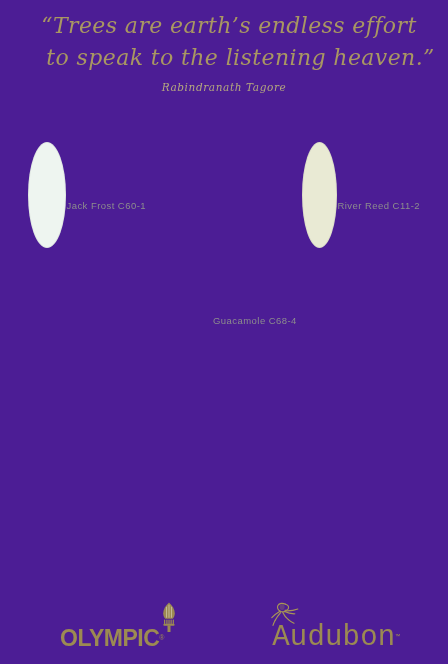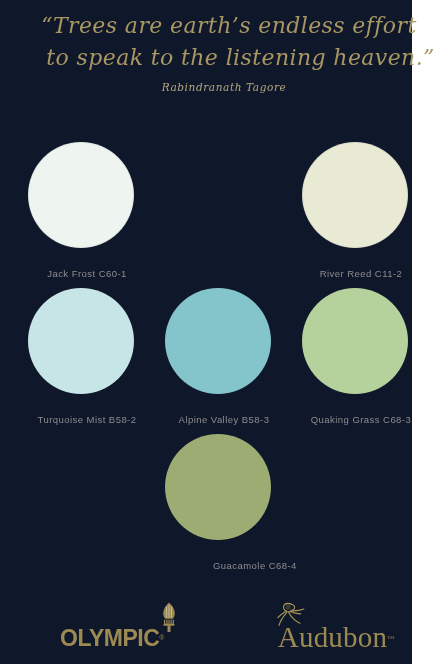--- a/index.html
+++ b/index.html
@@ -9,24 +9,24 @@
   }
   body {
     width: 448px;
     height: 664px;
     overflow: hidden;
     font-family: "Liberation Sans", sans-serif;
     position: relative;
   }
 
   .page {
-    width: 412px;
+    width: 448px;
     height: 664px;
     position: relative;
-    background: #0f172a;
+    background: #4c1d95;
     box-sizing: border-box;
   }
 
   
   .quote-block {
     position: absolute;
     top: 10px;
     left: 0;
     width: 448px;
     text-align: center;
@@ -62,21 +62,22 @@
     display: flex;
     justify-content: center;
     margin-bottom: 9px;
   }
   .swatch-row.cols-3 { justify-content: space-between; padding: 0 28px; }
   .swatch-row.cols-2 { justify-content: center; gap: 28px; }
 
   .swatch-cell {
     width: 118px;
     display: flex;
-    flex-direction: column;
+    flex-direction: row;
+    align-items: center;
   }
   .swatch-circle {
     width: 106px;
     height: 106px;
     border-radius: 50%;
     box-sizing: border-box;
   }
   .swatch-circle.pale { border: 1px solid rgba(0,0,0,0.055); }
   .swatch-label {
     margin-top: 20px;
@@ -141,21 +142,21 @@
     display: flex;
     align-items: flex-end;
     justify-content: center;
   }
   .audubon-inner {
     position: relative;
     display: inline-block;
     padding-bottom: 4px;
   }
   .audubon-word {
-    font-family: Liberation Serif, serif;
+    font-family: Liberation Mono, monospace;
     font-size: 29px;
     color: #9c8a52;
     line-height: 1;
     letter-spacing: 0.2px;
   }
   .audubon-tm {
     font-size: 7px;
     vertical-align: super;
   }
   .audubon-bird {
@@ -183,34 +184,20 @@
       <div class="swatch-cell">
         <div class="swatch-circle pale" style="background-color: rgb(238, 245, 240);"></div>
         <div class="swatch-label" style="color: rgb(141, 141, 141);">Jack Frost C60-1</div>
       </div>
       <div class="swatch-cell">
         <div class="swatch-circle pale" style="background-color: rgb(233, 234, 212);"></div>
         <div class="swatch-label" style="color: rgb(141, 141, 141);">River Reed C11-2</div>
       </div>
     </div>
 
-    <div class="swatch-row cols-3">
-      <div class="swatch-cell">
-        <div class="swatch-circle" style="background-color: rgb(199, 229, 231);"></div>
-        <div class="swatch-label" style="color: rgb(141, 141, 141);">Turquoise Mist B58-2</div>
-      </div>
-      <div class="swatch-cell">
-        <div class="swatch-circle" style="background-color: rgb(132, 197, 203);"></div>
-        <div class="swatch-label" style="color: rgb(141, 141, 141);">Alpine Valley B58-3</div>
-      </div>
-      <div class="swatch-cell">
-        <div class="swatch-circle" style="background-color: rgb(181, 209, 156);"></div>
-        <div class="swatch-label" style="color: rgb(141, 141, 141);">Quaking Grass C68-3</div>
-      </div>
-    </div>
 
     <div class="swatch-row cols-2">
       <div class="swatch-cell">
         <div class="swatch-circle" style="background-color: rgb(156, 172, 114);"></div>
         <div class="swatch-label" style="color: rgb(141, 141, 141); margin-left: 48px;">Guacamole C68-4</div>
       </div>
     </div>
 
   </div>
 

